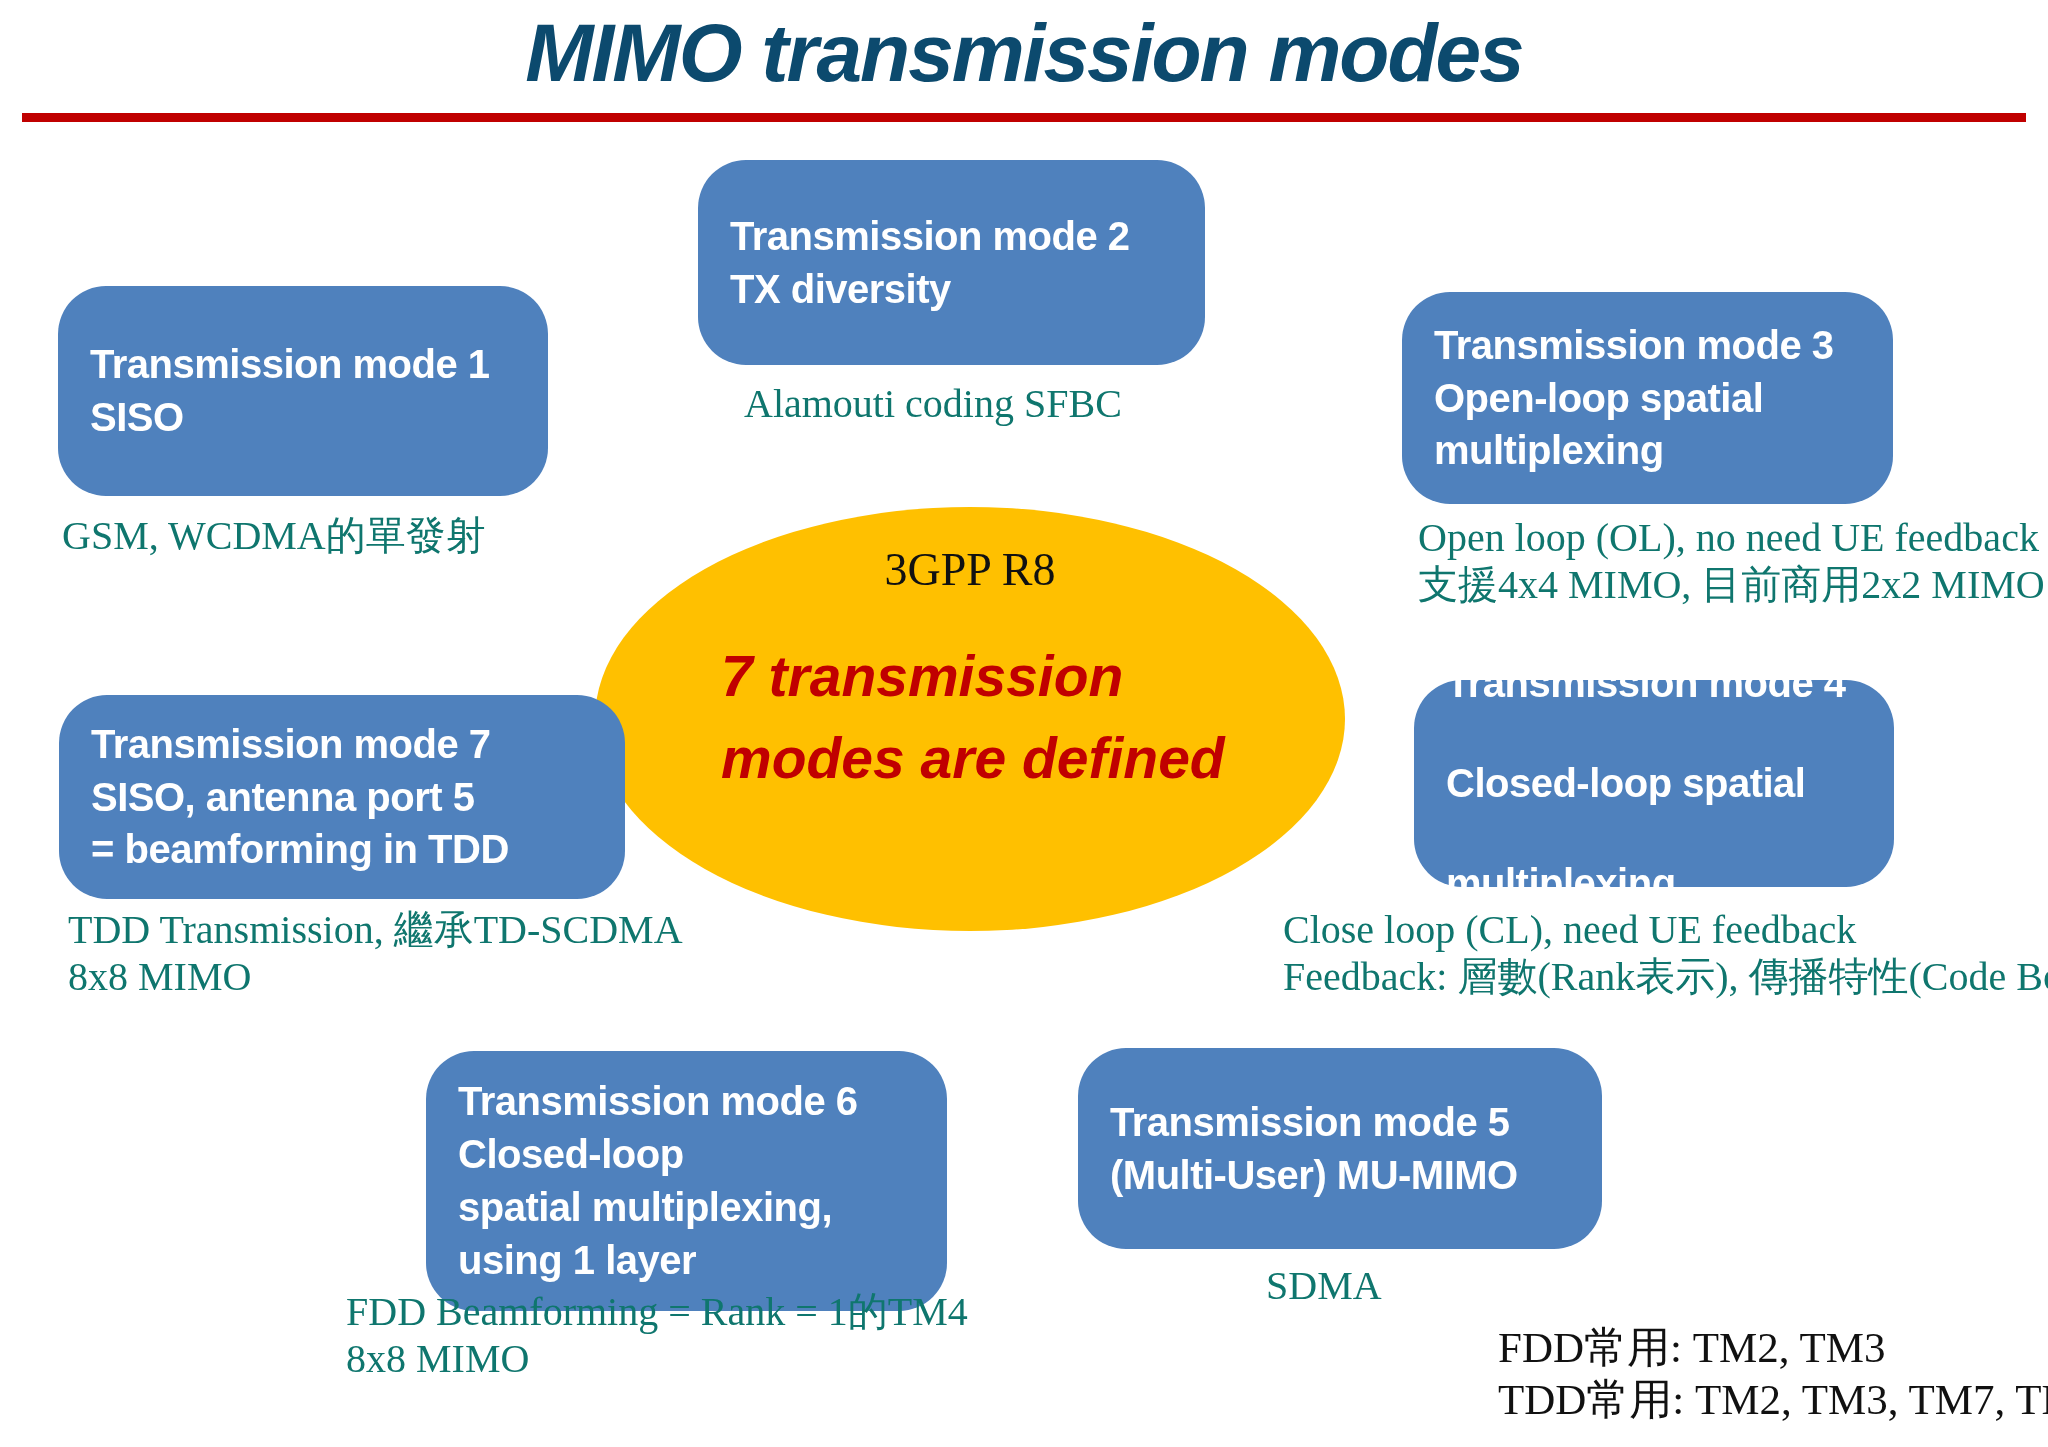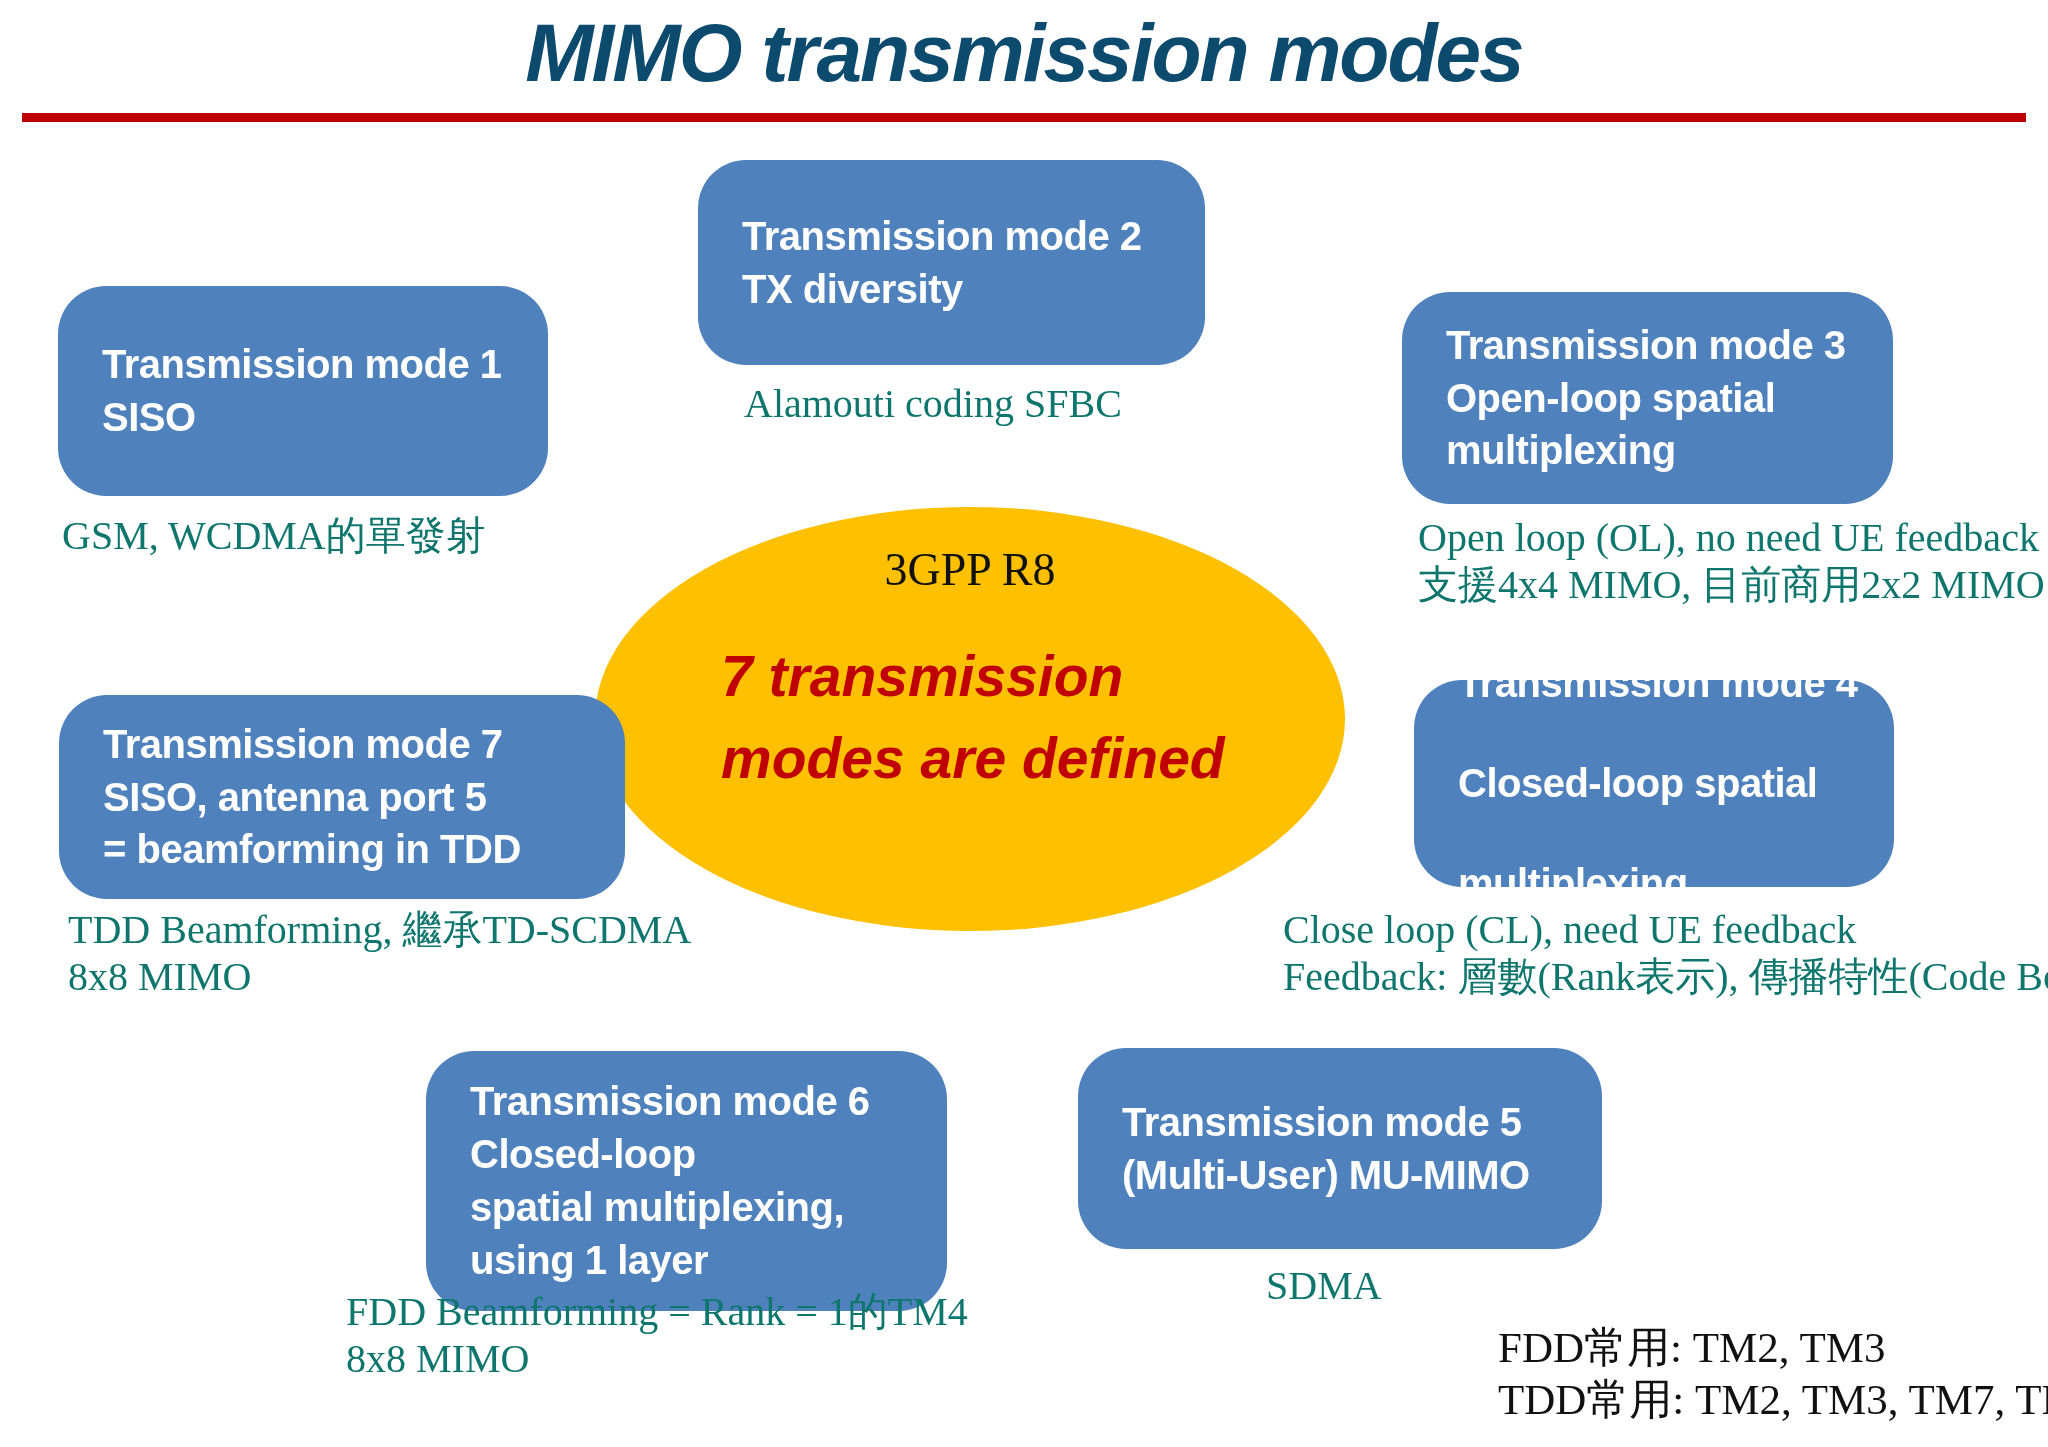--- a/index.html
+++ b/index.html
@@ -42,21 +42,21 @@
     background: #4f81bd;
     border-radius: 48px;
     color: #ffffff;
     font-weight: bold;
     font-size: 40px;
     line-height: 1.32;
     letter-spacing: -0.5px;
     display: flex;
     flex-direction: column;
     justify-content: center;
-    padding-left: 44px;
+    padding-left: 32px;
     padding-right: 12px;
     box-sizing: border-box;
   }
   .box-tm1 { left: 58px;   top: 286px;  width: 490px; height: 210px; }
   .box-tm2 { left: 698px;  top: 160px;  width: 507px; height: 205px; }
   .box-tm3 { left: 1402px; top: 292px;  width: 491px; height: 212px; }
   .box-tm4 { left: 1414px; top: 680px;  width: 480px; height: 207px; gap: 47px; }
   .box-tm5 { left: 1078px; top: 1048px; width: 524px; height: 201px; }
   .box-tm6 { left: 426px;  top: 1051px; width: 521px; height: 260px; }
   .box-tm7 { left: 59px;   top: 695px;  width: 566px; height: 204px; }
@@ -158,21 +158,21 @@
       <div>modes are defined</div>
     </div>
   </div>
 
   <div class="mode-box box-tm7">
     <div>Transmission mode 7</div>
     <div>SISO, antenna port 5</div>
     <div>= beamforming in TDD</div>
   </div>
   <div class="note note-tm7">
-    <div>TDD Beamforming, 繼承TD-SCDMA</div>
+    <div>TDD Transmission, 繼承TD-SCDMA</div>
     <div>8x8 MIMO</div>
   </div>
 
   <div class="mode-box box-tm4">
     <div>Transmission mode 4</div>
     <div>Closed-loop spatial</div>
     <div>multiplexing</div>
   </div>
   <div class="note note-tm4">
     <div>Close loop (CL), need UE feedback</div>

